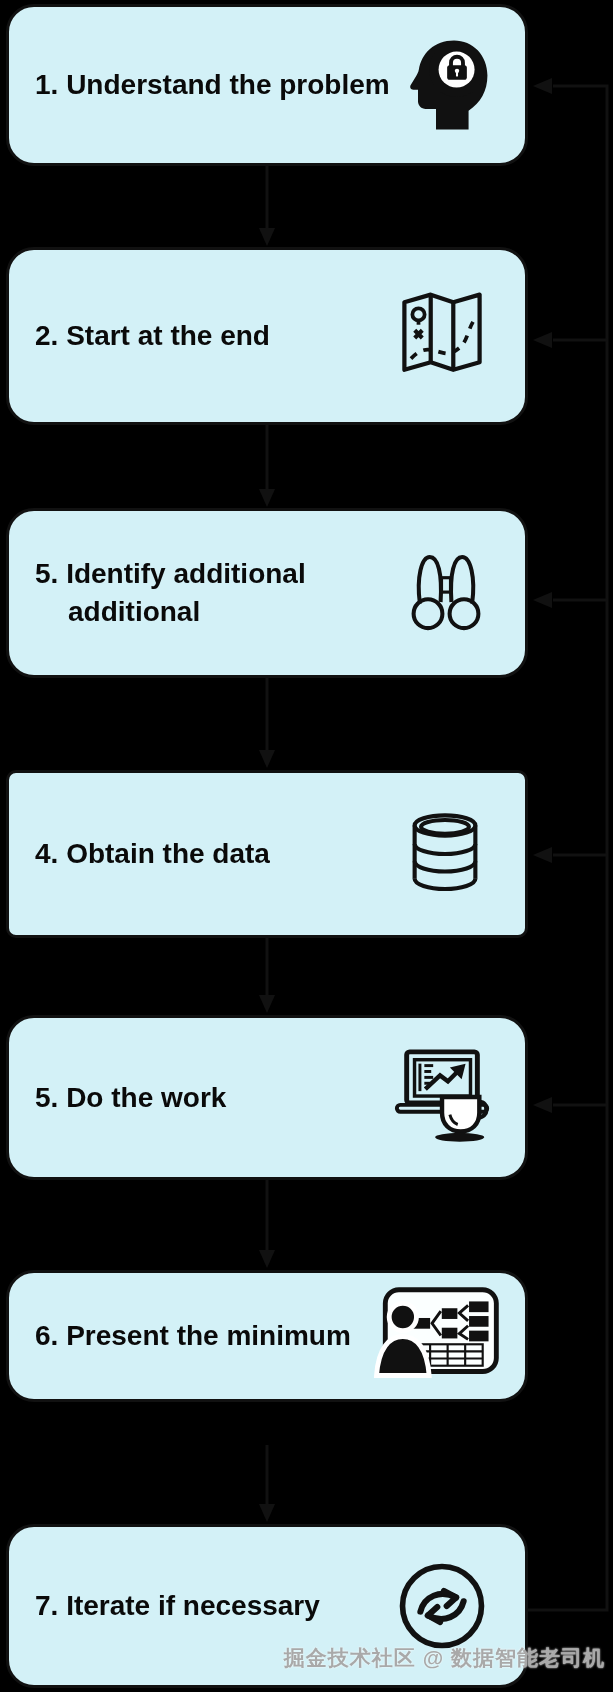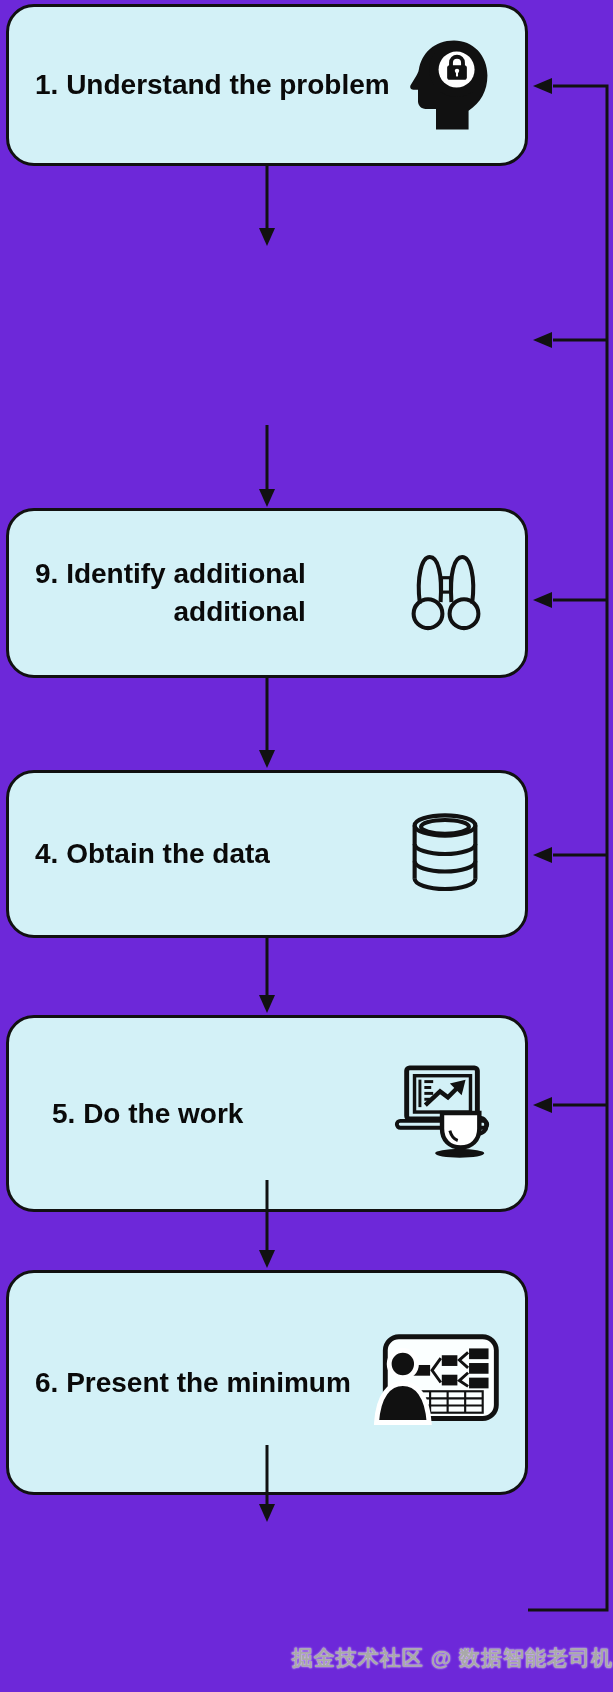--- a/index.html
+++ b/index.html
@@ -1,34 +1,34 @@
 <!DOCTYPE html>
 <html><head>
 <meta charset="utf-8">
 <style>
   html,body{margin:0;padding:0;background:#ffffff;}
   .canvas{
-    position:relative;width:613px;height:1692px;background:#6d28d9;
-    font-family:"Liberation Sans","DejaVu Sans",sans-serif;overflow:hidden;text-align:right;
+    position:relative;width:613px;height:1692px;background:#000000;
+    font-family:"Liberation Sans","DejaVu Sans",sans-serif;overflow:hidden;
   }
   .connectors{position:absolute;left:0;top:0;width:613px;height:1692px;z-index:3;pointer-events:none;}
   .step-box{
     position:absolute;left:6px;width:522px;box-sizing:border-box;
     background:#d3f1f7;border:3px solid #111111;border-radius:28px;
     display:flex;align-items:center;z-index:2;
   }
   .step-label{
     padding-left:26px;font-size:28px;font-weight:700;color:#0a0a0a;
     line-height:38px;letter-spacing:0px;
   }
   .step-label .line2{padding-left:33px;}
   .icon{position:absolute;top:50%;transform:translateY(-50%);}
   .icon svg{display:block;}
   .watermark{
-    position:absolute;top:1644px;right:0;z-index:4;
+    position:absolute;top:1644px;right:8px;z-index:4;
     font-size:21px;font-weight:700;color:#a9a9a9;letter-spacing:1px;
     text-shadow:0 0 2px #ffffff;white-space:nowrap;
   }
 </style>
 </head>
 <body>
 
 <div class="canvas">
 
   <svg class="connectors" viewBox="0 0 613 1692">
@@ -74,59 +74,79 @@
         <circle cx="60" cy="38" r="32" fill="#111111"></circle>
         <circle cx="60" cy="38" r="21" fill="#ffffff"></circle>
         <path d="M53.5 35 v-5 a7 7 0 0 1 14 0 v5" stroke="#111111" stroke-width="4.5" fill="none"></path>
         <rect x="49" y="33" width="23" height="17" rx="3" fill="#111111"></rect>
         <circle cx="60.5" cy="39.5" r="2.6" fill="#ffffff"></circle>
         <rect x="59.3" y="40.5" width="2.4" height="5.5" fill="#ffffff"></rect>
       </svg>
     </span>
   </div>
 
+  <div class="step-box" style="top:247px;height:178px;">
+    <div class="step-label">
+      <div>2. Start at the end</div>
+    </div>
+    <span class="icon" style="right:36px;">
+      <svg width="94" height="100" viewBox="0 0 100 100">
+        <g stroke="#111111" stroke-width="4.5" fill="none" stroke-linejoin="round">
+          <path d="M10 14 L38 6 L62 14 L90 6 L90 78 L62 86 L38 78 L10 86 Z"></path>
+          <line x1="38" y1="6" x2="38" y2="78"></line>
+          <line x1="62" y1="14" x2="62" y2="86"></line>
+        </g>
+        <g stroke="#111111" stroke-width="4" fill="none">
+          <circle cx="25" cy="27" r="6.5"></circle>
+          <line x1="25" y1="33.5" x2="25" y2="38"></line>
+          <path d="M21 44 L29 52 M29 44 L21 52" stroke-width="4.5"></path>
+          <path d="M17 74 C 27 64 33 63 44 66 C 55 69 58 71 68 63 C 77 56 77 45 83 35" stroke-dasharray="8 8"></path>
+        </g>
+      </svg>
+    </span>
+  </div>
 
   <div class="step-box" style="top:508px;height:170px;">
     <div class="step-label">
-      <div>9. Identify additional</div>
+      <div>5. Identify additional</div>
       <div class="line2">additional</div>
     </div>
     <span class="icon" style="right:34px;">
       <svg width="90" height="92" viewBox="0 0 100 100">
         <g stroke="#111111" stroke-width="4.5" fill="none">
           <path d="M21 62 C 17 32 23 10 32 10 C 41 10 46 28 44 60"></path>
           <path d="M79 62 C 83 32 77 10 68 10 C 59 10 54 28 56 60"></path>
           <circle cx="30" cy="73" r="16"></circle>
           <circle cx="70" cy="73" r="16"></circle>
           <rect x="45" y="33" width="10" height="16" stroke-width="3.5"></rect>
         </g>
       </svg>
     </span>
   </div>
 
-  <div class="step-box" style="top:770px;height:168px;">
+  <div class="step-box" style="top:770px;height:168px;border-radius:10px;">
     <div class="step-label">
       <div>4. Obtain the data</div>
     </div>
     <span class="icon" style="right:34px;">
       <svg width="92" height="102" viewBox="0 0 100 100">
         <g stroke="#111111" stroke-width="4.5" fill="none">
           <ellipse cx="50" cy="19" rx="33" ry="11"></ellipse>
           <ellipse cx="50" cy="20.5" rx="26" ry="7.5"></ellipse>
           <line x1="17" y1="19" x2="17" y2="77"></line>
           <line x1="83" y1="19" x2="83" y2="77"></line>
           <path d="M17 77 A 33 11 0 0 0 83 77"></path>
           <path d="M17 39 A 33 11 0 0 0 83 39"></path>
           <path d="M17 58 A 33 11 0 0 0 83 58"></path>
         </g>
       </svg>
     </span>
   </div>
 
-  <div class="step-box" style="top:1015px;height:197px;padding-left:17px;">
+  <div class="step-box" style="top:1015px;height:165px;">
     <div class="step-label">
       <div>5. Do the work</div>
     </div>
     <span class="icon" style="right:28px;">
       <svg width="108" height="108" viewBox="0 0 110 110">
         <rect x="18" y="8" width="72" height="52" rx="3" stroke="#111111" stroke-width="5" fill="none"></rect>
         <rect x="26" y="16" width="57" height="37" stroke="#111111" stroke-width="3.5" fill="none"></rect>
         <g stroke="#111111" stroke-width="3" fill="none">
           <line x1="31.5" y1="20" x2="31.5" y2="48"></line>
           <line x1="36" y1="22" x2="45" y2="22"></line>
@@ -138,21 +158,21 @@
         <polygon points="78,20 62,24 74,36" fill="#111111"></polygon>
         <rect x="8" y="62" width="92" height="7" rx="3.5" stroke="#111111" stroke-width="4" fill="none"></rect>
         <path d="M54 54 H92 V70 C92 82 84 89 73 89 C62 89 54 82 54 70 Z" fill="#ffffff" stroke="#111111" stroke-width="4.5"></path>
         <path d="M92 59 C 102 59 102 75 90 75" stroke="#111111" stroke-width="4.5" fill="none"></path>
         <path d="M62 72 Q 64 80 70 82" stroke="#111111" stroke-width="3" fill="none"></path>
         <ellipse cx="72" cy="95" rx="25" ry="4.5" fill="#111111"></ellipse>
       </svg>
     </span>
   </div>
 
-  <div class="step-box" style="top:1270px;height:225px;">
+  <div class="step-box" style="top:1270px;height:132px;">
     <div class="step-label">
       <div>6. Present the minimum</div>
     </div>
     <span class="icon" style="right:22px;">
       <svg width="138" height="112" viewBox="0 0 140 115">
         <rect x="20" y="10" width="114" height="84" rx="14" stroke="#111111" stroke-width="5" fill="#fbffff"></rect>
         <g fill="#111111">
           <rect x="106" y="22" width="20" height="11"></rect>
           <rect x="106" y="37" width="20" height="11"></rect>
           <rect x="106" y="52" width="20" height="11"></rect>
@@ -174,16 +194,32 @@
           <line x1="102" y1="66" x2="102" y2="88"></line>
         </g>
         <g fill="#111111" stroke="#ffffff" stroke-width="5">
           <circle cx="38" cy="38" r="14"></circle>
           <path d="M11 98 C 13 70 24 58 38 58 C 52 58 63 70 65 98 Z"></path>
         </g>
       </svg>
     </span>
   </div>
 
+  <div class="step-box" style="top:1524px;height:164px;">
+    <div class="step-label">
+      <div>7. Iterate if necessary</div>
+    </div>
+    <span class="icon" style="right:36px;">
+      <svg width="94" height="94" viewBox="0 0 100 100">
+        <circle cx="50" cy="50" r="42" stroke="#111111" stroke-width="6" fill="none"></circle>
+        <g stroke="#111111" stroke-width="6.5" fill="none" stroke-linecap="round">
+          <path d="M27 56 C 31 40 48 32 65 41"></path>
+          <path d="M65 41 L52 34 M65 41 L55 50"></path>
+          <path d="M73 45 C 69 61 52 69 35 60"></path>
+          <path d="M35 60 L48 67 M35 60 L45 51"></path>
+        </g>
+      </svg>
+    </span>
+  </div>
 
   <div class="watermark">掘金技术社区 @ 数据智能老司机</div>
 
 </div>
 
 </body></html>

